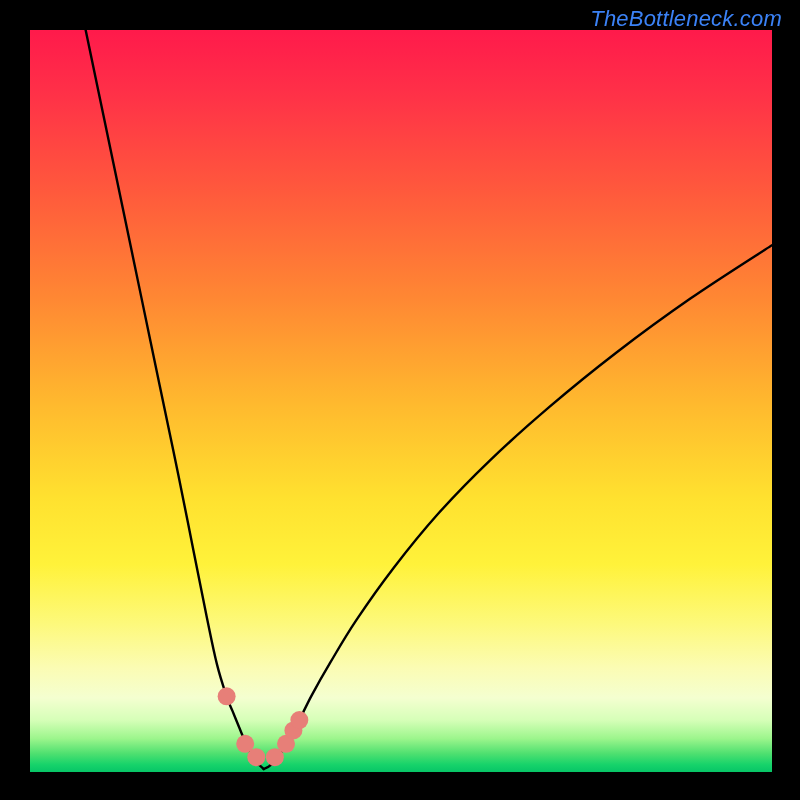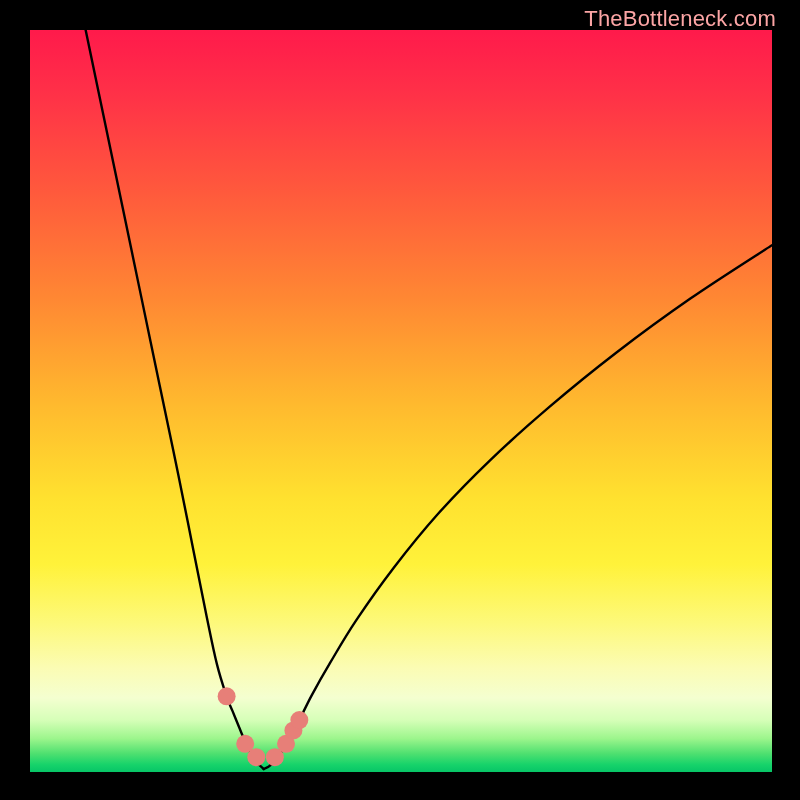--- a/index.html
+++ b/index.html
@@ -50,26 +50,27 @@
   }
   svg.curves {
     position: absolute;
     inset: 0;
     width: 100%;
     height: 100%;
   }
   .watermark {
     position: absolute;
     top: 6px;
-    right: 24px;
-    color: #fca5a5;
+    right: 18px;
+    color: #3b82f6;
     font-size: 22px;
     letter-spacing: 0.2px;
     font-weight: 500;
     user-select: none;
+    font-style: italic;
   }
 </style>
 </head>
 <body>
 
 <div class="stage">
 
   <div class="plot-area">
     <div class="gradient-bg"></div>
 

